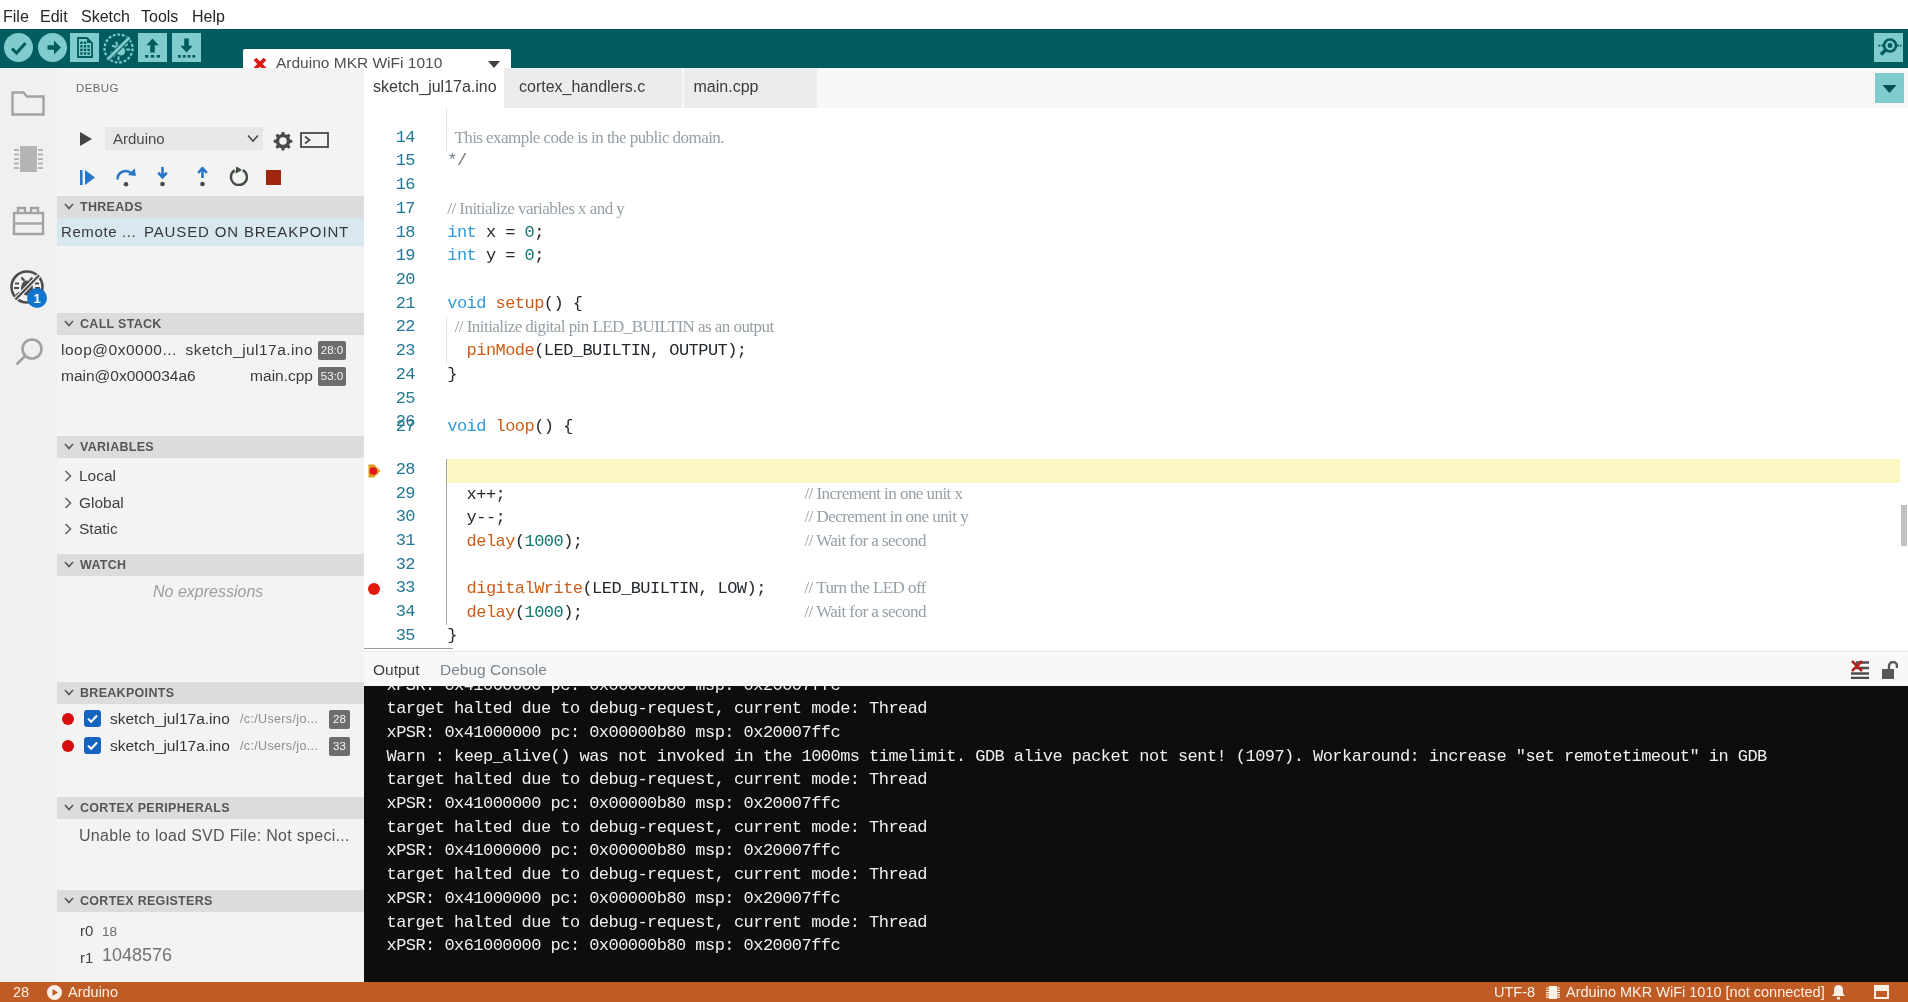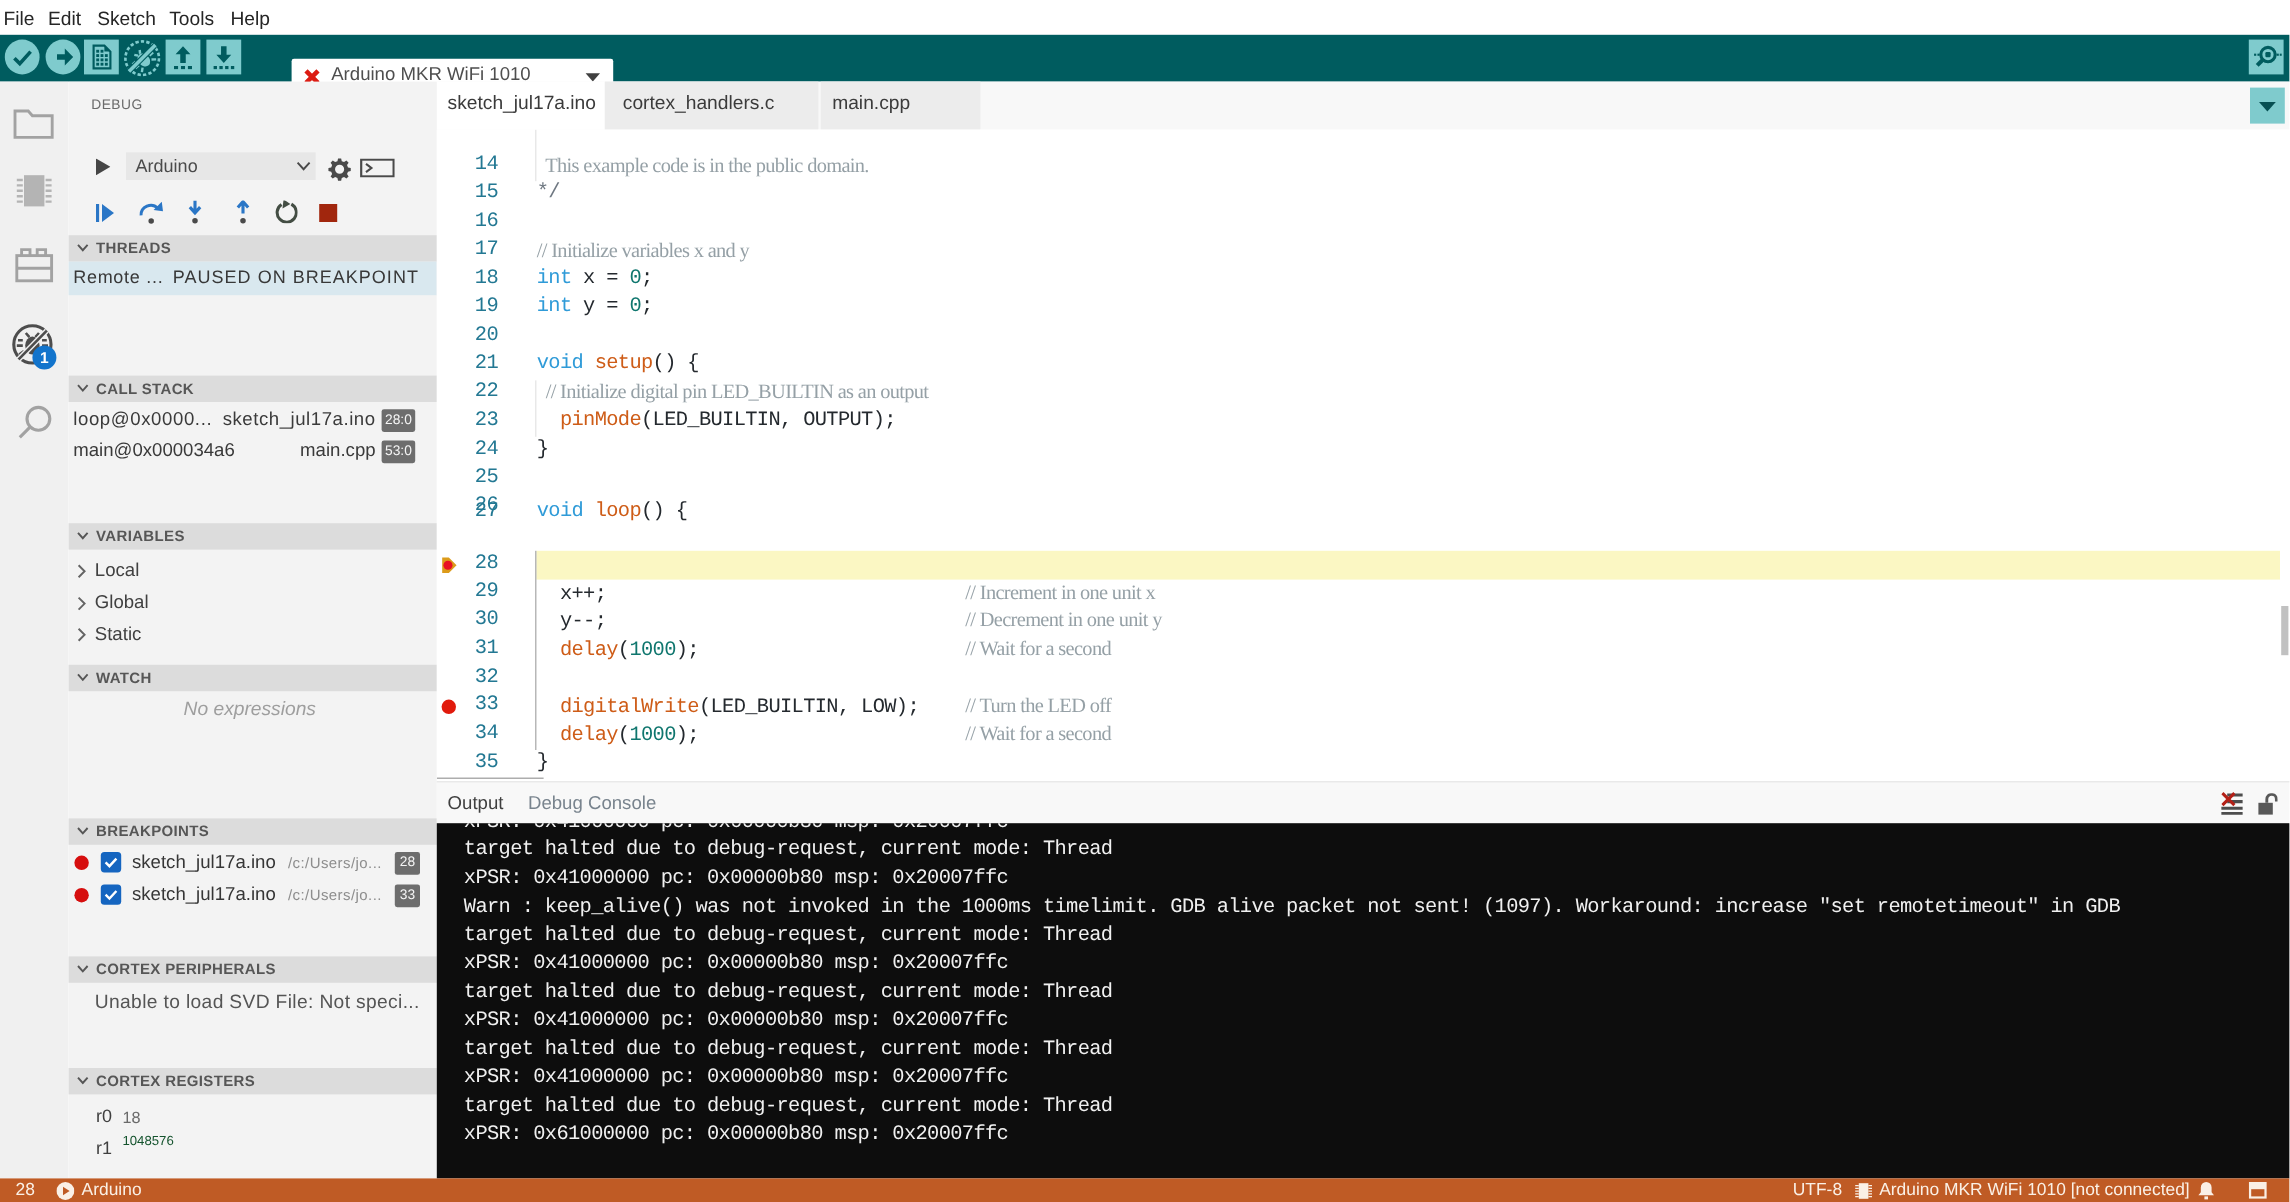--- a/index.html
+++ b/index.html
@@ -371,21 +371,21 @@
 
     <div class="shead" style="top:822px">
         <svg width="10" height="7" viewBox="0 0 10 7">
           <path d="M1 1 L5 5.5 L9 1" stroke="#565656" stroke-width="1.6" fill="none"></path>
         </svg>
         <span class="txt">CORTEX REGISTERS</span>
       </div>
     <span class="abs" style="left:23px; top:854px; font-size:15px; color:#3f3f3f">r0</span>
     <span class="abs" style="left:45px; top:855.5px; font-size:13.5px; color:#6a6a6a">18</span>
     <span class="abs" style="left:23px; top:881px; font-size:15px; color:#3f3f3f">r1</span>
-    <span class="abs" style="left:45px; top:877px; font-size:11px; color:#14532d">1048576</span>
+    <span class="abs" style="left:45px; top:877px; font-size:18px; color:#737373">1048576</span>
   </div>
 
   <div class="abs" id="editor">
 
     <div class="abs" style="left:83px; top:351.2px; width:1453px; height:23.7px; background:#fbf7c3"></div>
 
     <div class="guide" style="top:0; height:43px"></div>
     <div class="guide" style="top:208.9px; height:47.4px"></div>
     <div class="guide" style="top:351.2px; height:166px; background:#a6a6a6"></div>
 

